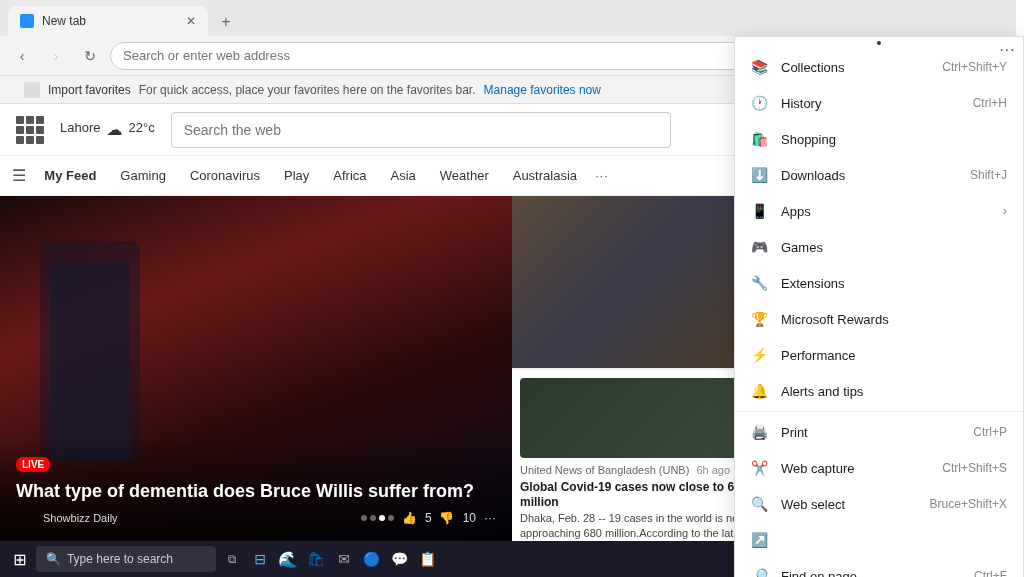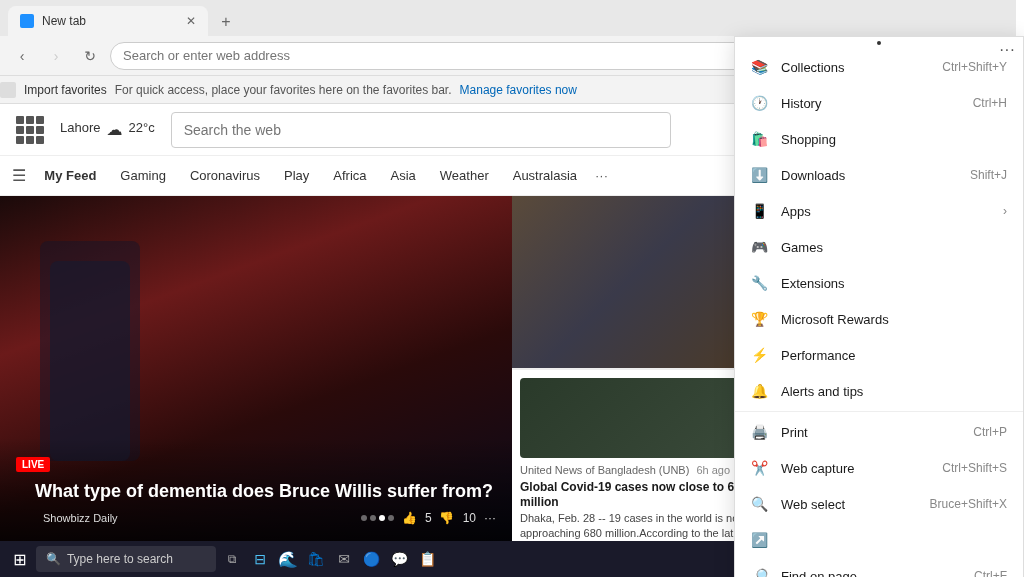--- a/index.html
+++ b/index.html
@@ -10,21 +10,21 @@
     .tab-bar { display: flex; align-items: flex-end; height: 36px; background: #e8e8e8; padding-left: 8px; }
     .tab { display: flex; align-items: center; background: #f3f3f3; height: 30px; padding: 0 12px; border-radius: 8px 8px 0 0; min-width: 200px; font-size: 12px; color: #333; gap: 8px; }
     .tab-favicon { width: 14px; height: 14px; background: #1e90ff; border-radius: 2px; }
     .tab-title { flex: 1; font-size: 12px; }
     .tab-close { cursor: pointer; font-size: 12px; color: #666; }
     .new-tab-btn { width: 28px; height: 28px; display: flex; align-items: center; justify-content: center; font-size: 16px; color: #666; cursor: pointer; margin-left: 4px; }
     .address-bar-row { display: flex; align-items: center; height: 40px; padding: 4px 8px; gap: 6px; background: #f3f3f3; border-bottom: 1px solid #ddd; }
     .nav-btn { width: 28px; height: 28px; display: flex; align-items: center; justify-content: center; color: #666; cursor: pointer; border-radius: 4px; font-size: 14px; }
     .address-input { flex: 1; height: 28px; border: 1px solid #ccc; border-radius: 16px; padding: 0 12px; font-size: 13px; background: #fff; }
     .menu-btn { width: 28px; height: 28px; display: flex; align-items: center; justify-content: center; color: #666; cursor: pointer; font-size: 18px; }
-    .favorites-bar { height: 28px; display: flex; align-items: center; padding: 0 0; gap: 8px; font-size: 12px; background: #f3f3f3; border-bottom: 1px solid #ddd; }
+    .favorites-bar { height: 28px; display: flex; align-items: center; padding: 0 24px; gap: 8px; font-size: 12px; background: #f3f3f3; border-bottom: 1px solid #ddd; }
     .fav-icon { width: 16px; height: 16px; background: #ddd; border-radius: 2px; }
 
     
     .main-content { position: absolute; top: 104px; left: 0; right: 0; bottom: 36px; overflow: hidden; background: #fff; }
 
     
     .msn-header { display: flex; align-items: center; height: 52px; padding: 0 16px; background: #fff; gap: 16px; border-bottom: 1px solid #eee; }
     .msn-grid { display: grid; grid-template-columns: repeat(3, 8px); grid-template-rows: repeat(3, 8px); gap: 2px; cursor: pointer; }
     .msn-dot { width: 8px; height: 8px; background: #555; border-radius: 1px; }
     .location-weather { display: flex; gap: 6px; font-size: 13px; color: #333; }
@@ -37,21 +37,21 @@
     .feed-nav-item { padding: 6px 10px; cursor: pointer; color: #333; border-radius: 4px; white-space: nowrap; }
     .feed-nav-item.active { font-weight: 700; }
     .feed-nav-more { padding: 6px 4px; cursor: pointer; color: #555; }
     .personalize-btn { margin-left: auto; display: flex; align-items: center; gap: 4px; color: #0067b8; cursor: pointer; font-size: 12px; padding: 4px 8px; border: 1px solid #0067b8; border-radius: 4px; }
 
     
     .news-grid { display: grid; grid-template-columns: 1fr 1fr; height: calc(100% - 92px); overflow: hidden; }
     .news-left { position: relative; overflow: hidden; }
     .news-main-img { width: 100%; height: 100%; object-fit: cover; background: linear-gradient(135deg, #1a1a2e 0%, #8b1a1a 50%, #1a1a2e 100%); }
     .news-overlay { position: absolute; bottom: 0; left: 0; right: 0; padding: 16px; background: linear-gradient(transparent, rgba(0,0,0,0.8)); color: #fff; }
-    .news-headline { font-size: 18px; font-weight: 700; margin-bottom: 8px; line-height: 1.3; margin-left: 19px; }
+    .news-headline { font-size: 18px; font-weight: 700; margin-bottom: 8px; line-height: 1.3; }
     .news-source-row { display: flex; align-items: center; justify-content: space-between; font-size: 11px; color: #ddd; margin-left: 27px; }
     .news-actions { display: flex; gap: 8px; align-items: center; font-size: 12px; color: #ddd; }
 
     
     .news-right-panel { display: flex; flex-direction: column; overflow: hidden; }
     .news-right-top { height: 50%; position: relative; overflow: hidden; }
     .putin-img { width: 100%; height: 100%; background: linear-gradient(135deg, #8b7355 0%, #5a4a3a 50%, #3a3a4a 100%); display: flex; align-items: center; justify-content: center; }
     .news-right-content { padding: 10px; }
     .news-source-small { font-size: 11px; color: #666; display: flex; align-items: center; gap: 4px; margin-bottom: 4px; }
     .news-title-right { font-size: 14px; font-weight: 600; color: #1a1a1a; line-height: 1.3; margin-bottom: 6px; }
@@ -152,21 +152,21 @@
 
   <div class="news-grid">
 
     <div class="news-left">
       <div class="news-main-img" style="background: linear-gradient(160deg, #1a0a0a 0%, #6b1a1a 30%, #2a0a0a 60%, #0a0a1a 100%); position:relative; overflow:hidden;">
 
         <div style="position:absolute; bottom:80px; left:50px; width:80px; height:200px; background: rgba(30,30,50,0.7); border-radius: 8px;"></div>
         <div style="position:absolute; bottom:80px; left:40px; width:100px; height:220px; background: rgba(20,20,40,0.5); border-radius: 8px;"></div>
       </div>
       <div class="news-overlay">
-        <div style="background:red;color:#fff;font-size:10px;font-weight:bold;padding:2px 6px;border-radius:2px;margin-bottom:8px;display:inline-block;">LIVE</div>
+        <div style="background:red;color:#fff;font-size:10px;font-weight:bold;padding:2px 6px;border-radius:7px;margin-bottom:8px;display:inline-block;">LIVE</div>
         <div class="news-headline">What type of dementia does Bruce Willis suffer from?</div>
         <div class="news-source-row">
           <span style="font-size:11px;color:#ddd;">Showbizz Daily</span>
           <div class="news-actions">
             <span style="display:flex;gap:3px;">
               <span style="width:6px;height:6px;border-radius:50%;background:rgba(255,255,255,0.4);display:inline-block;"></span>
               <span style="width:6px;height:6px;border-radius:50%;background:rgba(255,255,255,0.4);display:inline-block;"></span>
               <span style="width:6px;height:6px;border-radius:50%;background:#fff;display:inline-block;"></span>
               <span style="width:6px;height:6px;border-radius:50%;background:rgba(255,255,255,0.4);display:inline-block;"></span>
             </span>

